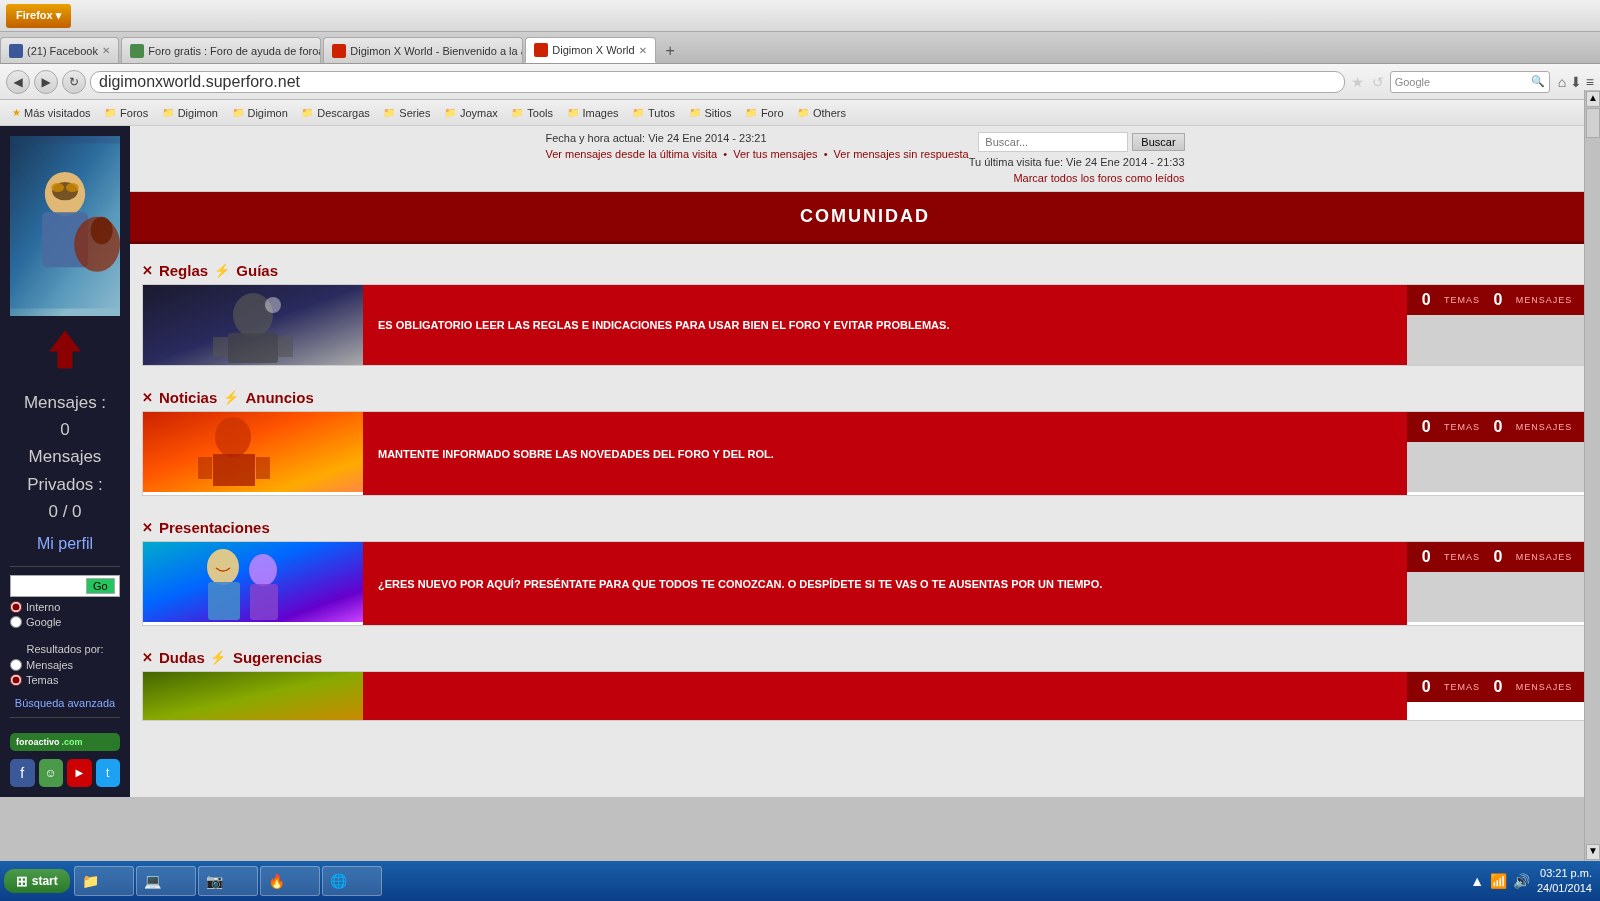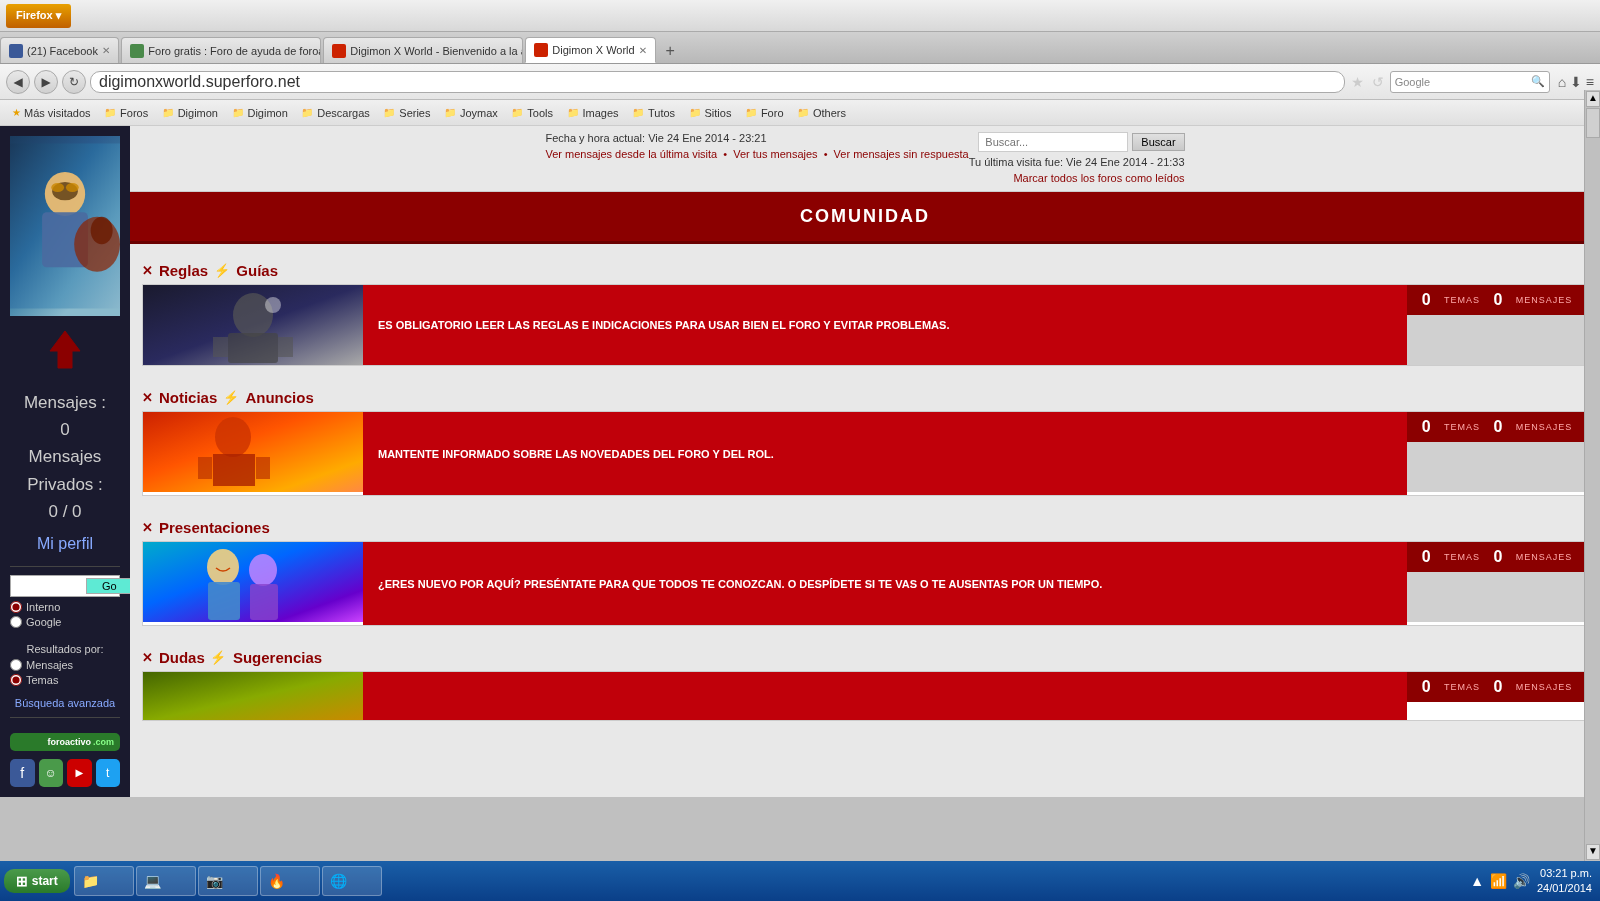--- a/index.html
+++ b/index.html
@@ -210,23 +210,23 @@
     }
     .search-input-field {
       width: 75px;
       height: 20px;
       border: none;
       outline: none;
       font-size: 11px;
       background: white;
     }
     .go-btn {
-      background: #5eead4;
+      background: #22c55e;
       border: 1px solid #aaa;
-      padding: 1px 15px;
+      padding: 1px 6px;
       font-size: 11px;
       cursor: pointer;
     }
     .radio-group {
       padding: 4px 0;
       color: #ccc;
       font-size: 11px;
     }
     .radio-row {
       display: flex;
@@ -617,21 +617,21 @@
         <input type="radio" name="resulttype" class="radio-input" checked="" style="">
         <span>Temas</span>
       </div>
     </div>
 
     <a href="#" class="busqueda-avanzada">Búsqueda avanzada</a>
 
     <hr class="sidebar-divider">
 
     <div class="sidebar-logo">
-      <div style="background:#2a7a2a;border-radius:5px;padding:4px 6px;display:flex;align-items:center;justify-content:flex-end;gap:2px;">
+      <div style="background:#2a7a2a;border-radius:5px;padding:4px 6px;display:flex;align-items:center;justify-content:flex-start;gap:2px;">
         <span style="color:white;font-size:9px;font-weight:bold;">foroactivo</span>
         <span style="color:#88ff88;font-size:9px;font-weight:bold;">.com</span>
       </div>
     </div>
 
     <div class="social-icons">
       <div class="social-icon fb-icon">f</div>
       <div class="social-icon gg-icon" style="font-size:12px;">☺</div>
       <div class="social-icon yt-icon" style="font-size:10px;">▶</div>
       <div class="social-icon tw-icon" style="font-size:12px;">t</div>

